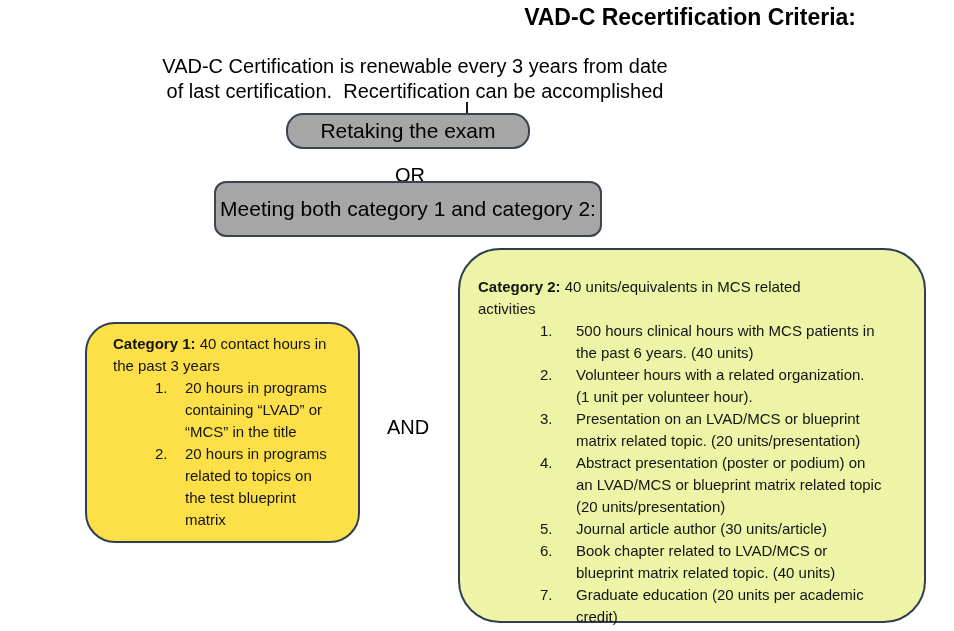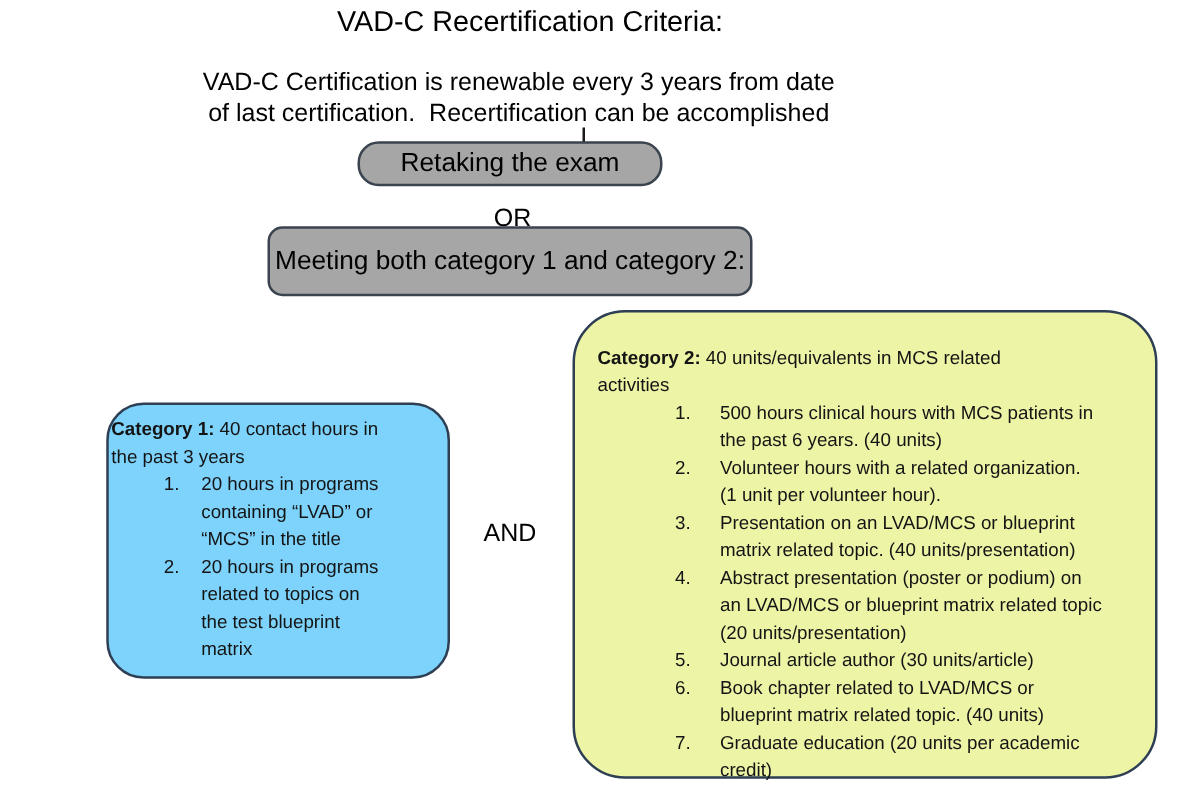--- a/index.html
+++ b/index.html
@@ -1,22 +1,22 @@
 <!DOCTYPE html>
 <html><head>
 <meta charset="utf-8">
 <style>
   html,body{margin:0;padding:0;background:#ffffff;}
   .stage{
     position:relative;width:954px;height:631px;background:#ffffff;overflow:hidden;
     font-family:"Liberation Sans","DejaVu Sans",sans-serif;color:#000000;
   }
   .title{
-    position:absolute;top:4px;left:4px;width:840px;text-align:center;
-    font-size:23px;font-weight:normal;letter-spacing:0;
+    position:absolute;top:4px;left:16px;width:840px;text-align:right;
+    font-size:23px;font-weight:bold;letter-spacing:0;
   }
   .intro{position:absolute;top:54px;left:0;width:830px;text-align:center;
     font-size:20px;line-height:25px;}
   .intro .line{white-space:pre;}
   .frag{position:absolute;left:466px;top:102px;width:2px;height:13px;background:#1a1a1a;z-index:0;}
   .gbox{
     position:absolute;box-sizing:border-box;background:#a6a6a6;
     border:2px solid #3a434e;display:flex;align-items:center;justify-content:center;
     text-align:center;font-size:21px;color:#000;z-index:1;
   }
@@ -24,21 +24,21 @@
   #box-meeting{left:214px;top:181px;width:388px;height:56px;border-radius:12px;
     padding:0 0;line-height:26px;}
   .connector{position:absolute;font-size:20px;text-align:center;}
   #or-label{left:0;top:164px;width:820px;}
   #and-label{left:348px;top:416px;width:120px;}
   .cat{
     position:absolute;box-sizing:border-box;border:2px solid #2e3f54;
     font-size:15px;line-height:22px;color:#141414;z-index:1;
   }
   #cat1-box{left:85px;top:322px;width:275px;height:221px;border-radius:30px;
-    background:#7dd3fc;padding:9px 2px;}
+    background:#fde047;padding:9px 26px;}
   #cat2-box{left:458px;top:248px;width:468px;height:375px;border-radius:42px;
     background:#edf4a6;padding:26px 24px 9px 18px;}
   .cat-inner1{width:220px;}
   .cat-heading b{font-weight:bold;}
   #cat2-box .cat-heading{max-width:352px;}
   .cat-list{margin:0;padding:0;list-style:none;}
   .cat-item{display:flex;align-items:flex-start;}
   #cat1-box .cat-item{margin-left:42px;}
   #cat1-box .num{width:30px;flex:0 0 30px;}
   #cat1-box .txt{width:148px;}
@@ -98,21 +98,21 @@
       <div class="cat-item">
         <span class="num">1.</span>
         <span class="txt">500 hours clinical hours with MCS patients in the past 6 years. (40 units)</span>
       </div>
       <div class="cat-item">
         <span class="num">2.</span>
         <span class="txt">Volunteer hours with a related organization. (1 unit per volunteer hour).</span>
       </div>
       <div class="cat-item">
         <span class="num">3.</span>
-        <span class="txt">Presentation on an LVAD/MCS or blueprint matrix related topic. (40 units/presentation)</span>
+        <span class="txt">Presentation on an LVAD/MCS or blueprint matrix related topic. (20 units/presentation)</span>
       </div>
       <div class="cat-item">
         <span class="num">4.</span>
         <span class="txt">Abstract presentation (poster or podium) on an LVAD/MCS or blueprint matrix related topic (20 units/presentation)</span>
       </div>
       <div class="cat-item">
         <span class="num">5.</span>
         <span class="txt">Journal article author (30 units/article)</span>
       </div>
       <div class="cat-item">

